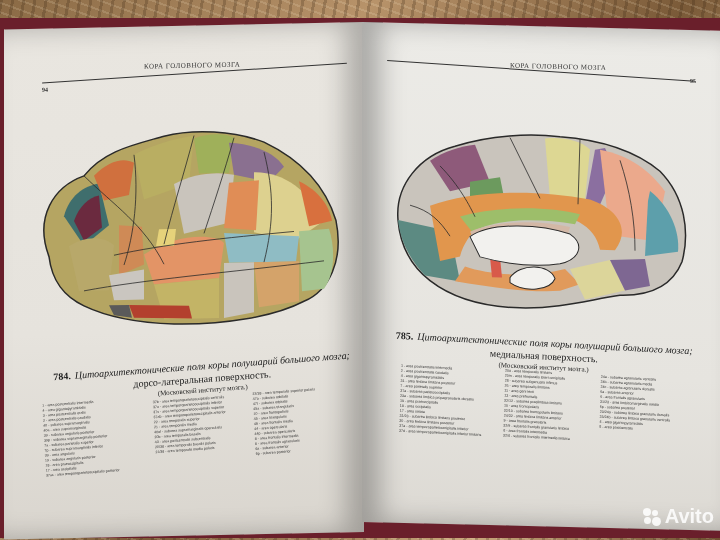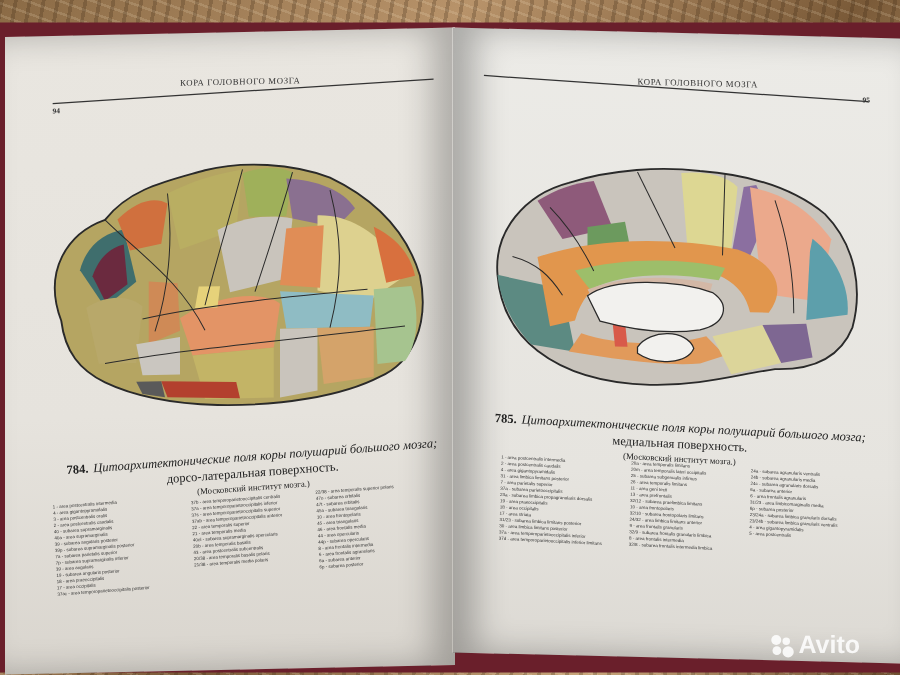--- a/index.html
+++ b/index.html
@@ -22,21 +22,21 @@
   .rule{position:absolute;height:1px;background:#333;}
   .pagenum{position:absolute;font-size:6px;font-weight:bold;color:#333;}
   .brain{position:absolute;}
   .caption{position:absolute;text-align:center;color:#222;}
   .caption .num{font-weight:bold;font-size:10px;}
   .caption .ital{font-style:italic;font-size:10px;}
   .caption .sub{font-size:10px;display:block;}
   .caption .inst{font-size:7px;display:block;margin-top:2px;}
   .legend{position:absolute;font-family:"Liberation Sans",sans-serif;font-size:3.6px;line-height:5px;color:#333;}
   .legend .row{display:flex;gap:4px;white-space:nowrap;}
-  .watermark{position:absolute;right:32px;bottom:12px;display:flex;align-items:center;gap:4px;
+  .watermark{position:absolute;right:6px;bottom:12px;display:flex;align-items:center;gap:4px;
     color:rgba(255,255,255,.85);font-family:"Liberation Sans",sans-serif;font-weight:bold;font-size:20px;}
   .dots{position:relative;width:18px;height:18px;}
   .dots span{position:absolute;border-radius:50%;background:rgba(255,255,255,.85);}
 </style>
 </head>
 <body>
 
 <div class="board-grain"></div>
 <div class="cover"></div>
 

